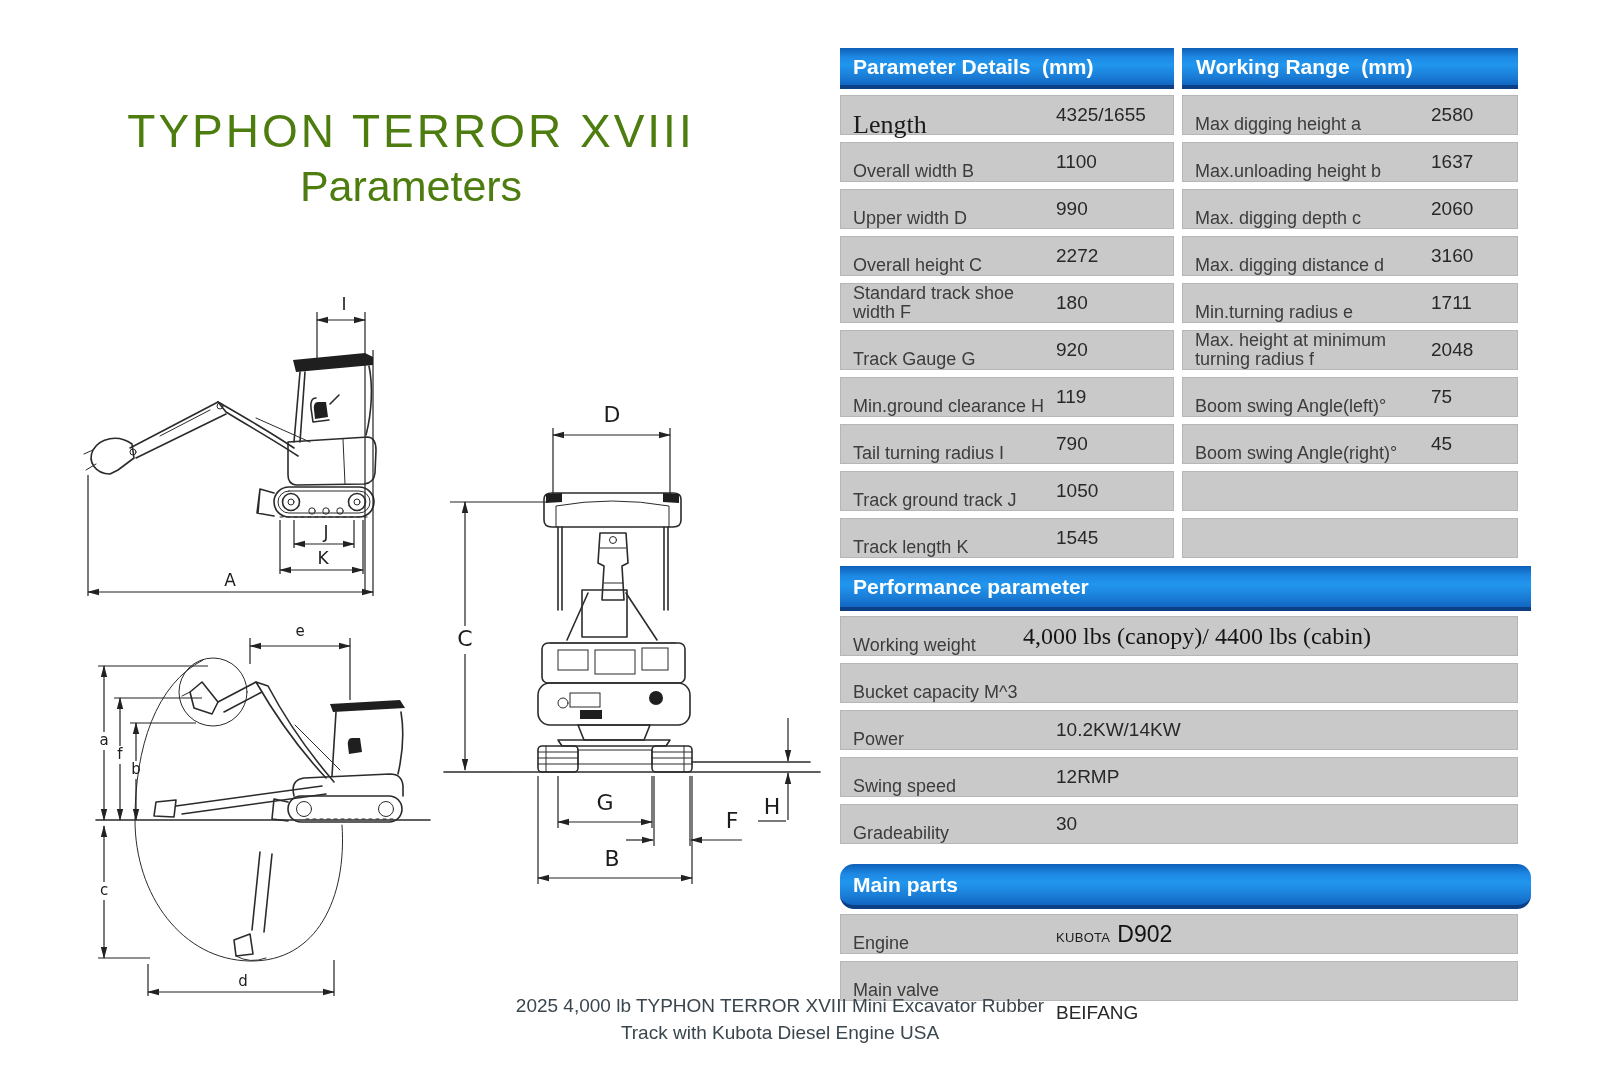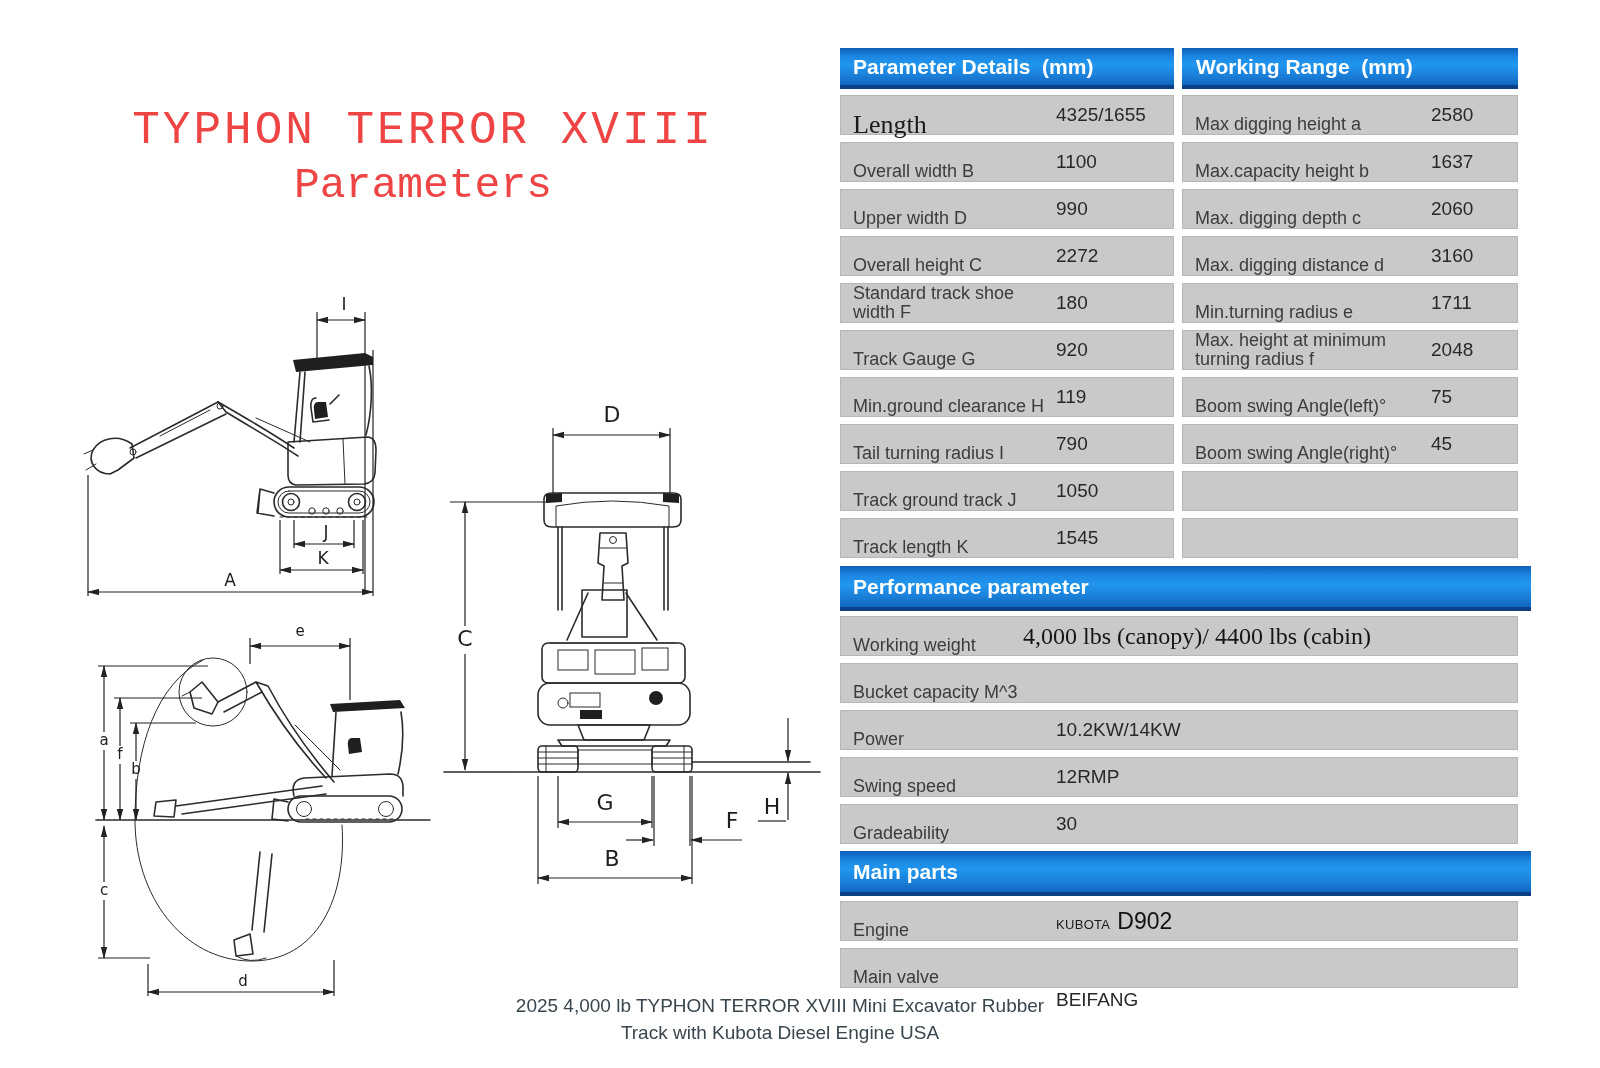--- a/index.html
+++ b/index.html
@@ -1,33 +1,33 @@
 <!DOCTYPE html>
 <html><head>
 <meta charset="utf-8">
 <style>
   html,body{margin:0;padding:0;background:#ffffff;}
   .canvas{position:relative;width:1600px;height:1068px;background:#ffffff;overflow:hidden;
           font-family:"Liberation Sans",sans-serif;}
   
-  .title{position:absolute;left:88px;top:104px;width:670px;text-align:center;
-         font-family:Liberation Mono, monospace;color:#ef4444;}
+  .title{position:absolute;left:76px;top:104px;width:670px;text-align:center;
+         font-family:Liberation Sans, sans-serif;color:#4d7c0f;}
   .title .l1{font-size:46px;letter-spacing:3px;line-height:54px;}
   .title .l2{font-size:43px;line-height:56px;}
   
   .panel{position:absolute;left:840px;top:48px;width:678px;}
   .hdr-row{display:flex;gap:8px;}
   .blue{background:linear-gradient(180deg,#0f5fb8 0%,#1d89e4 25%,#2196ee 45%,#1b7fd8 75%,#1166c2 100%);
         border-bottom:4px solid #0c3f86;color:#ffffff;font-size:21px;font-weight:bold;
         height:41px;display:flex;align-items:center;box-sizing:border-box;}
   .hdr-l{width:334px;padding-left:13px;}
   .hdr-r{width:336px;padding-left:14px;}
   .sec-hdr{width:678px;padding-left:13px;box-sizing:content-box;}
   .sec-hdr.perf{margin-top:8px;}
-  .sec-hdr.main{margin-top:7px;}
+  .sec-hdr.main{margin-top:20px;border-radius:14px;}
   .spec-row{display:flex;gap:8px;margin-top:7px;}
   .spec-row.first{margin-top:6px;}
   .cell{position:relative;background:#c9c9c9;border:1px solid #b6b6b6;height:40px;
         box-sizing:border-box;display:flex;align-items:flex-end;}
   .cell.lc{width:334px;}
   .cell.rc{width:336px;}
   .cell.wide{width:678px;}
   .lbl{margin-left:12px;font-size:18px;color:#3c3c3c;line-height:19px;}
   .lc .lbl{width:196px;}
   .rc .lbl{width:232px;}
@@ -288,21 +288,21 @@
           <span class="lbl">Max digging height a</span>
           <span class="val">2580</span>
         </div>
     </div>
     <div class="spec-row">
       <div class="cell lc">
           <span class="lbl">Overall width B</span>
           <span class="val">1100</span>
         </div>
       <div class="cell rc">
-          <span class="lbl">Max.capacity height b</span>
+          <span class="lbl">Max.unloading height b</span>
           <span class="val">1637</span>
         </div>
     </div>
     <div class="spec-row">
       <div class="cell lc">
           <span class="lbl">Upper width D</span>
           <span class="val">990</span>
         </div>
       <div class="cell rc">
           <span class="lbl">Max. digging depth c</span>

